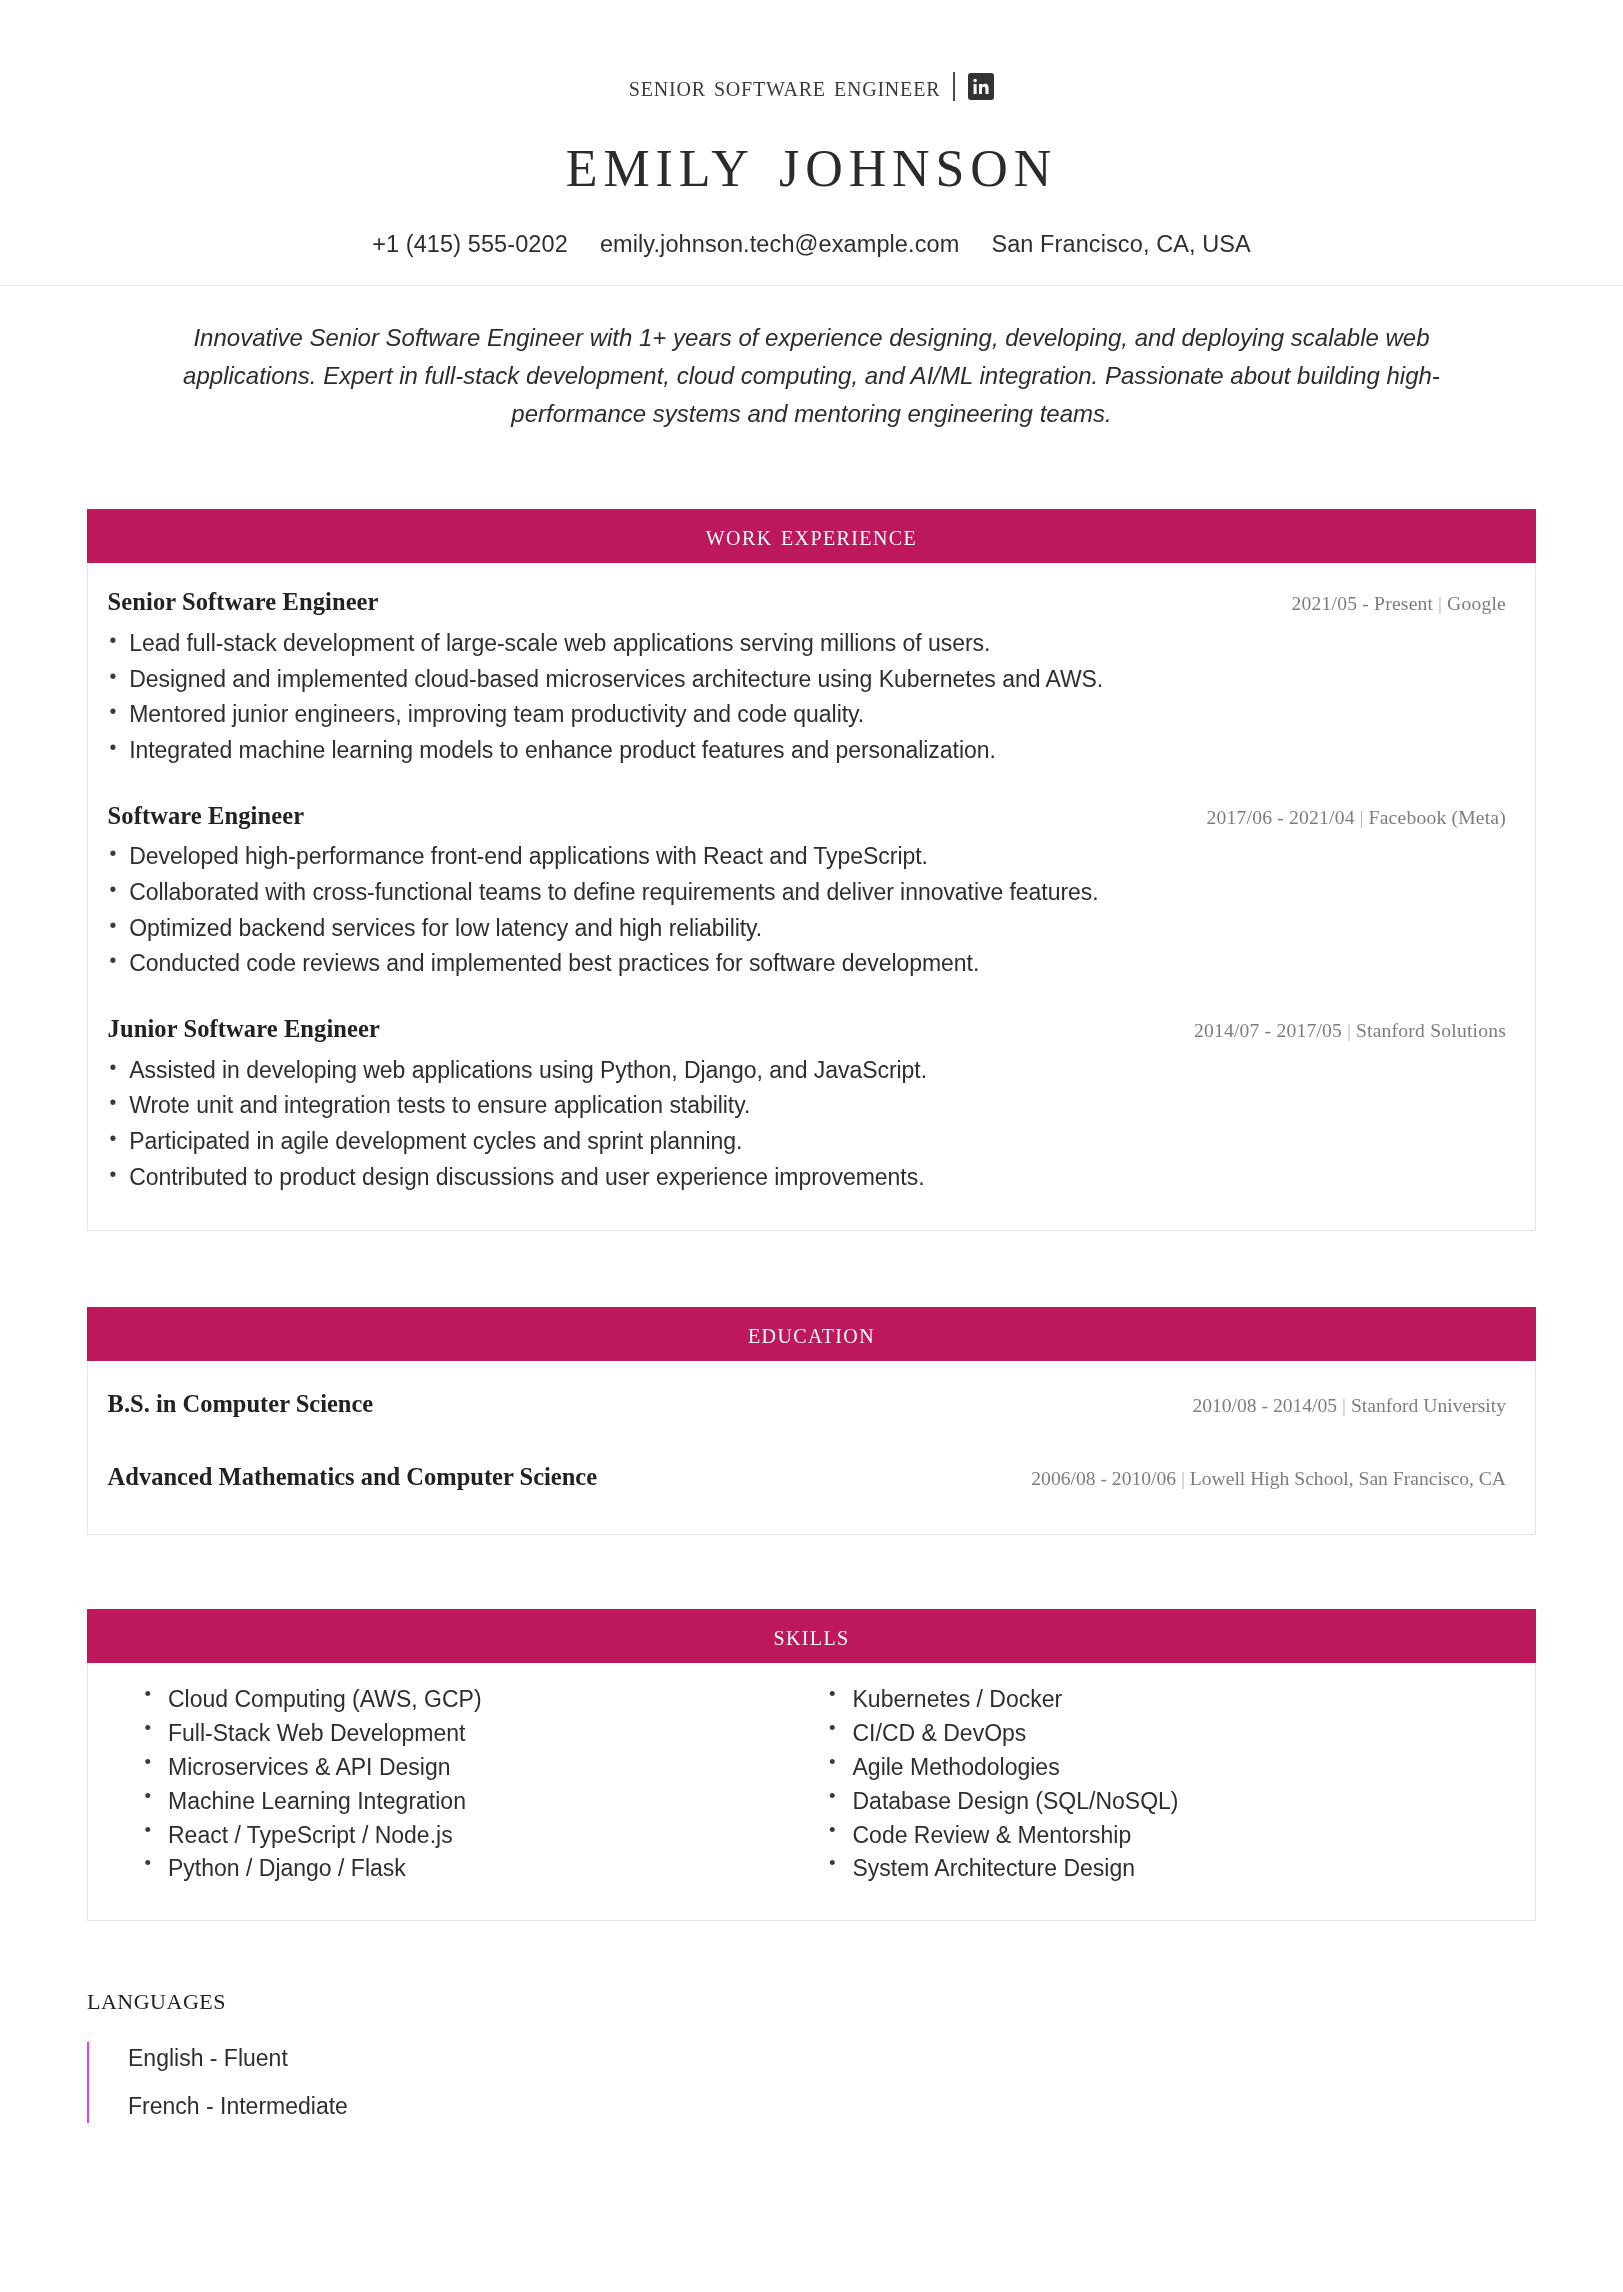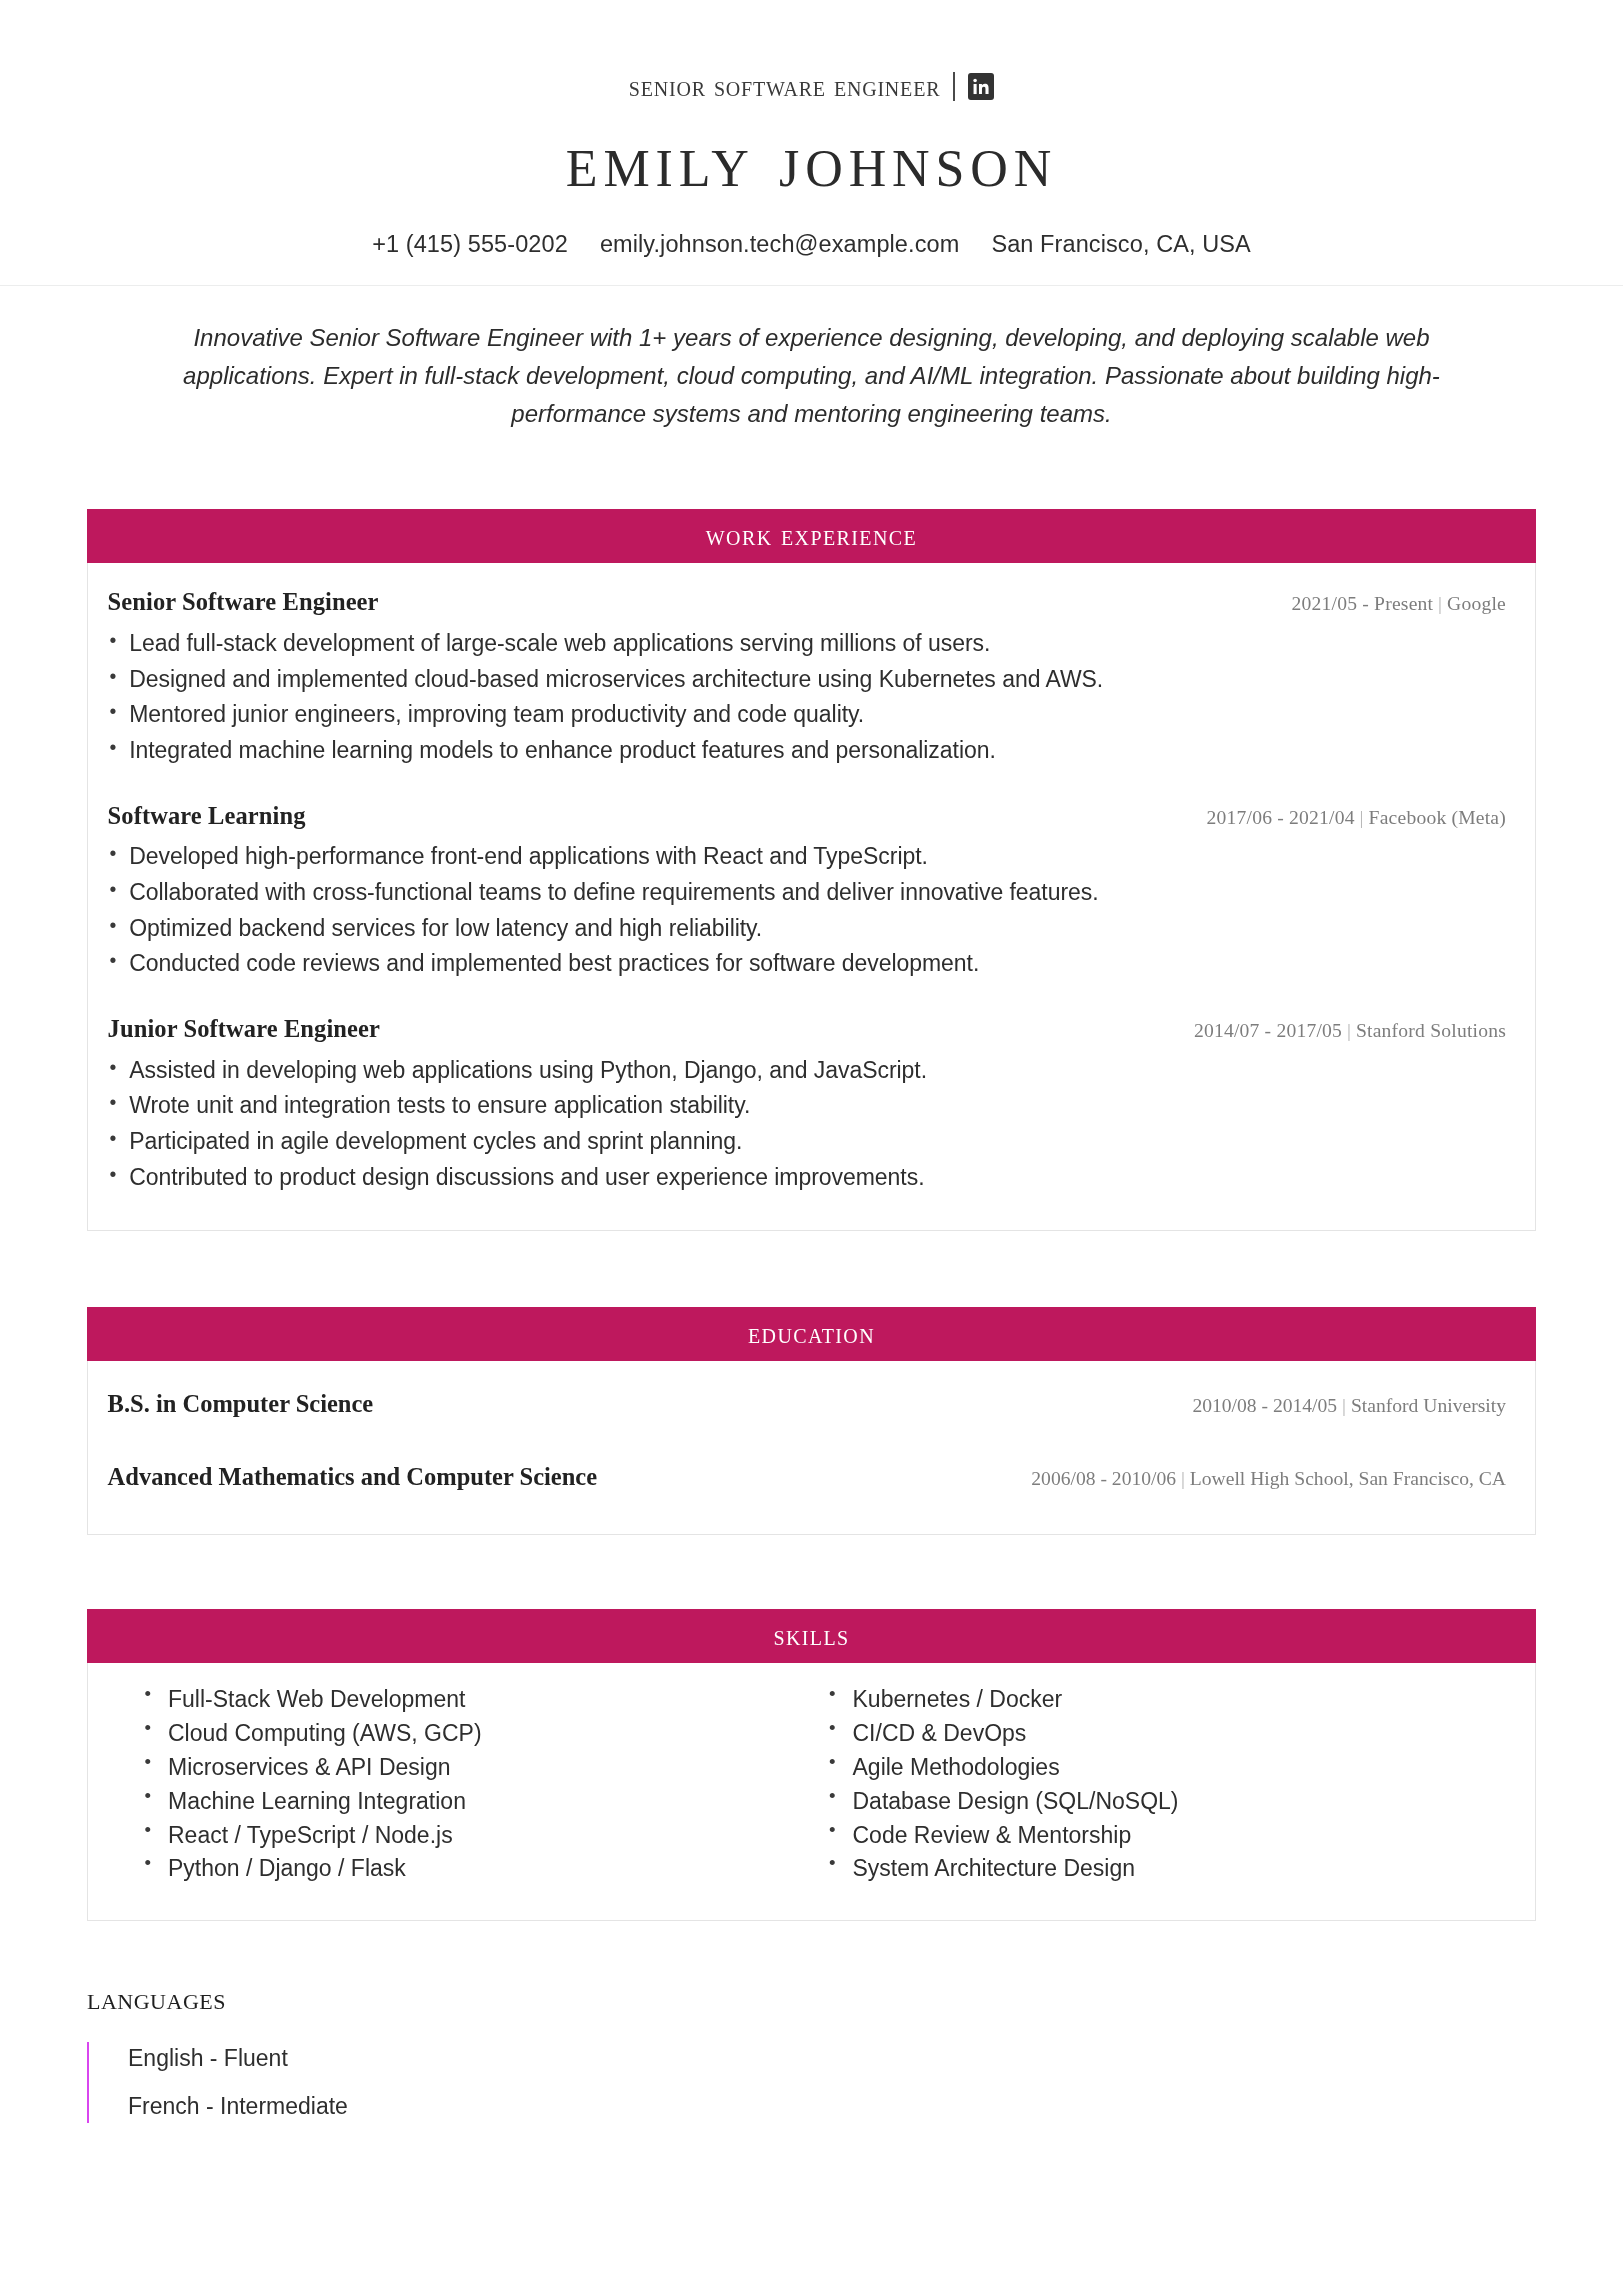--- a/index.html
+++ b/index.html
@@ -324,21 +324,21 @@
         <ul class="bullets">
           <li>Lead full-stack development of large-scale web applications serving millions of users.</li>
           <li>Designed and implemented cloud-based microservices architecture using Kubernetes and AWS.</li>
           <li>Mentored junior engineers, improving team productivity and code quality.</li>
           <li>Integrated machine learning models to enhance product features and personalization.</li>
         </ul>
       </div>
 
       <div class="entry">
         <div class="entry-head">
-          <span class="entry-role">Software Learning</span>
+          <span class="entry-role">Software Engineer</span>
           <span class="entry-meta">
             <span>2017/06 - 2021/04</span><span class="sep">|</span><span>Facebook (Meta)</span>
           </span>
         </div>
         <ul class="bullets">
           <li>Developed high-performance front-end applications with React and TypeScript.</li>
           <li>Collaborated with cross-functional teams to define requirements and deliver innovative features.</li>
           <li>Optimized backend services for low latency and high reliability.</li>
           <li>Conducted code reviews and implemented best practices for software development.</li>
         </ul>
@@ -389,22 +389,22 @@
 
   <div class="spacer-skill"></div>
 
   <div class="section-bar">
     <span class="section-bar-title">Skills</span>
   </div>
   <div class="section-card">
     <div class="skills-body">
       <div class="skills-col">
         <ul>
+          <li>Cloud Computing (AWS, GCP)</li>
           <li>Full-Stack Web Development</li>
-          <li>Cloud Computing (AWS, GCP)</li>
           <li>Microservices &amp; API Design</li>
           <li>Machine Learning Integration</li>
           <li>React / TypeScript / Node.js</li>
           <li>Python / Django / Flask</li>
         </ul>
       </div>
       <div class="skills-col">
         <ul>
           <li>Kubernetes / Docker</li>
           <li>CI/CD &amp; DevOps</li>

